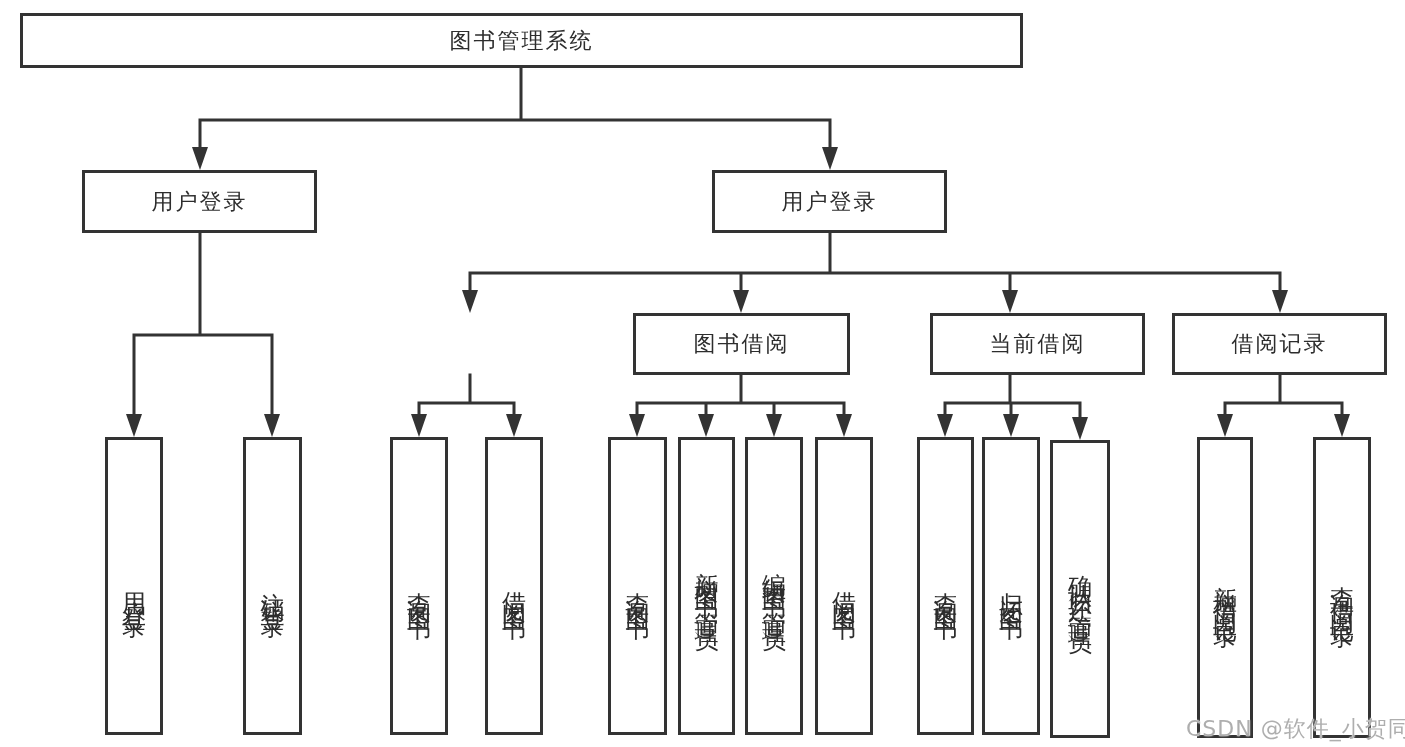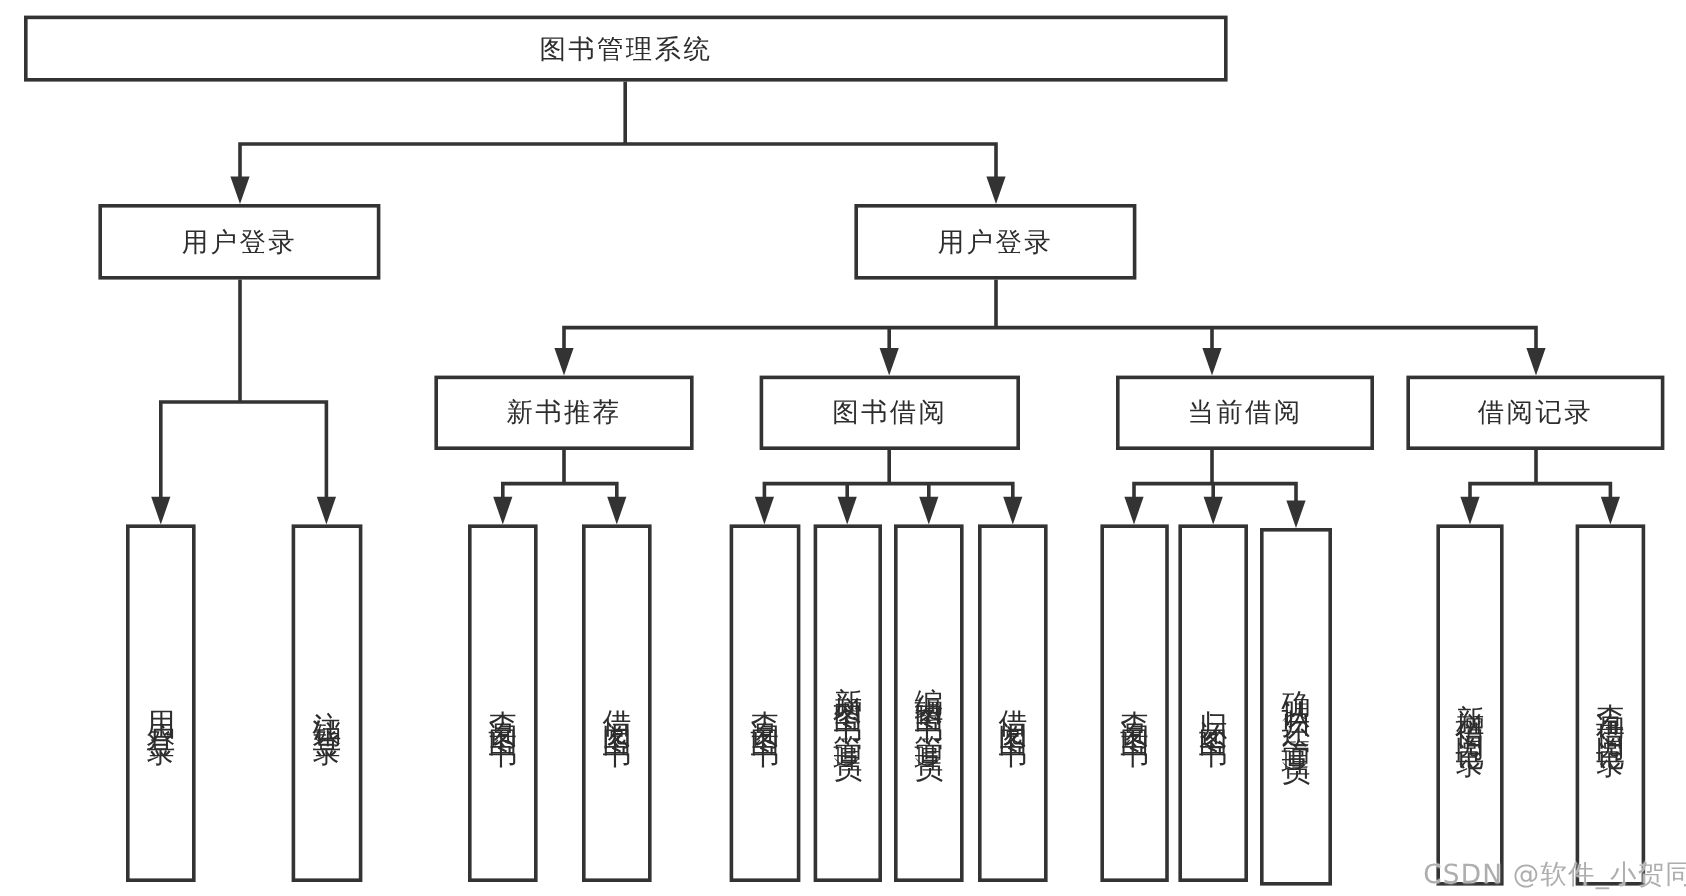--- a/index.html
+++ b/index.html
@@ -72,21 +72,20 @@
       <polygon points="1217,414 1233,414 1225,437"></polygon>
       <polygon points="1334,414 1350,414 1342,437"></polygon>
     </g>
   </svg>
 
   <div class="box" style="left:20px;top:13px;width:1003px;height:55px;">图书管理系统</div>
 
   <div class="box" style="left:82px;top:170px;width:235px;height:63px;">用户登录</div>
   <div class="box" style="left:712px;top:170px;width:235px;height:63px;">用户登录</div>
 
-  <div class="box" style="left:362px;top:313px;width:216px;height:62px;">新书推荐</div>
   <div class="box" style="left:633px;top:313px;width:217px;height:62px;">图书借阅</div>
   <div class="box" style="left:930px;top:313px;width:215px;height:62px;">当前借阅</div>
   <div class="box" style="left:1172px;top:313px;width:215px;height:62px;">借阅记录</div>
 
   <div class="box col" style="left:105px;top:437px;width:58px;height:298px;">用户登录</div>
   <div class="box col" style="left:243px;top:437px;width:59px;height:298px;">注销登录</div>
 
   <div class="box col" style="left:390px;top:437px;width:58px;height:298px;">查询图书</div>
   <div class="box col" style="left:485px;top:437px;width:58px;height:298px;">借阅图书</div>
 

